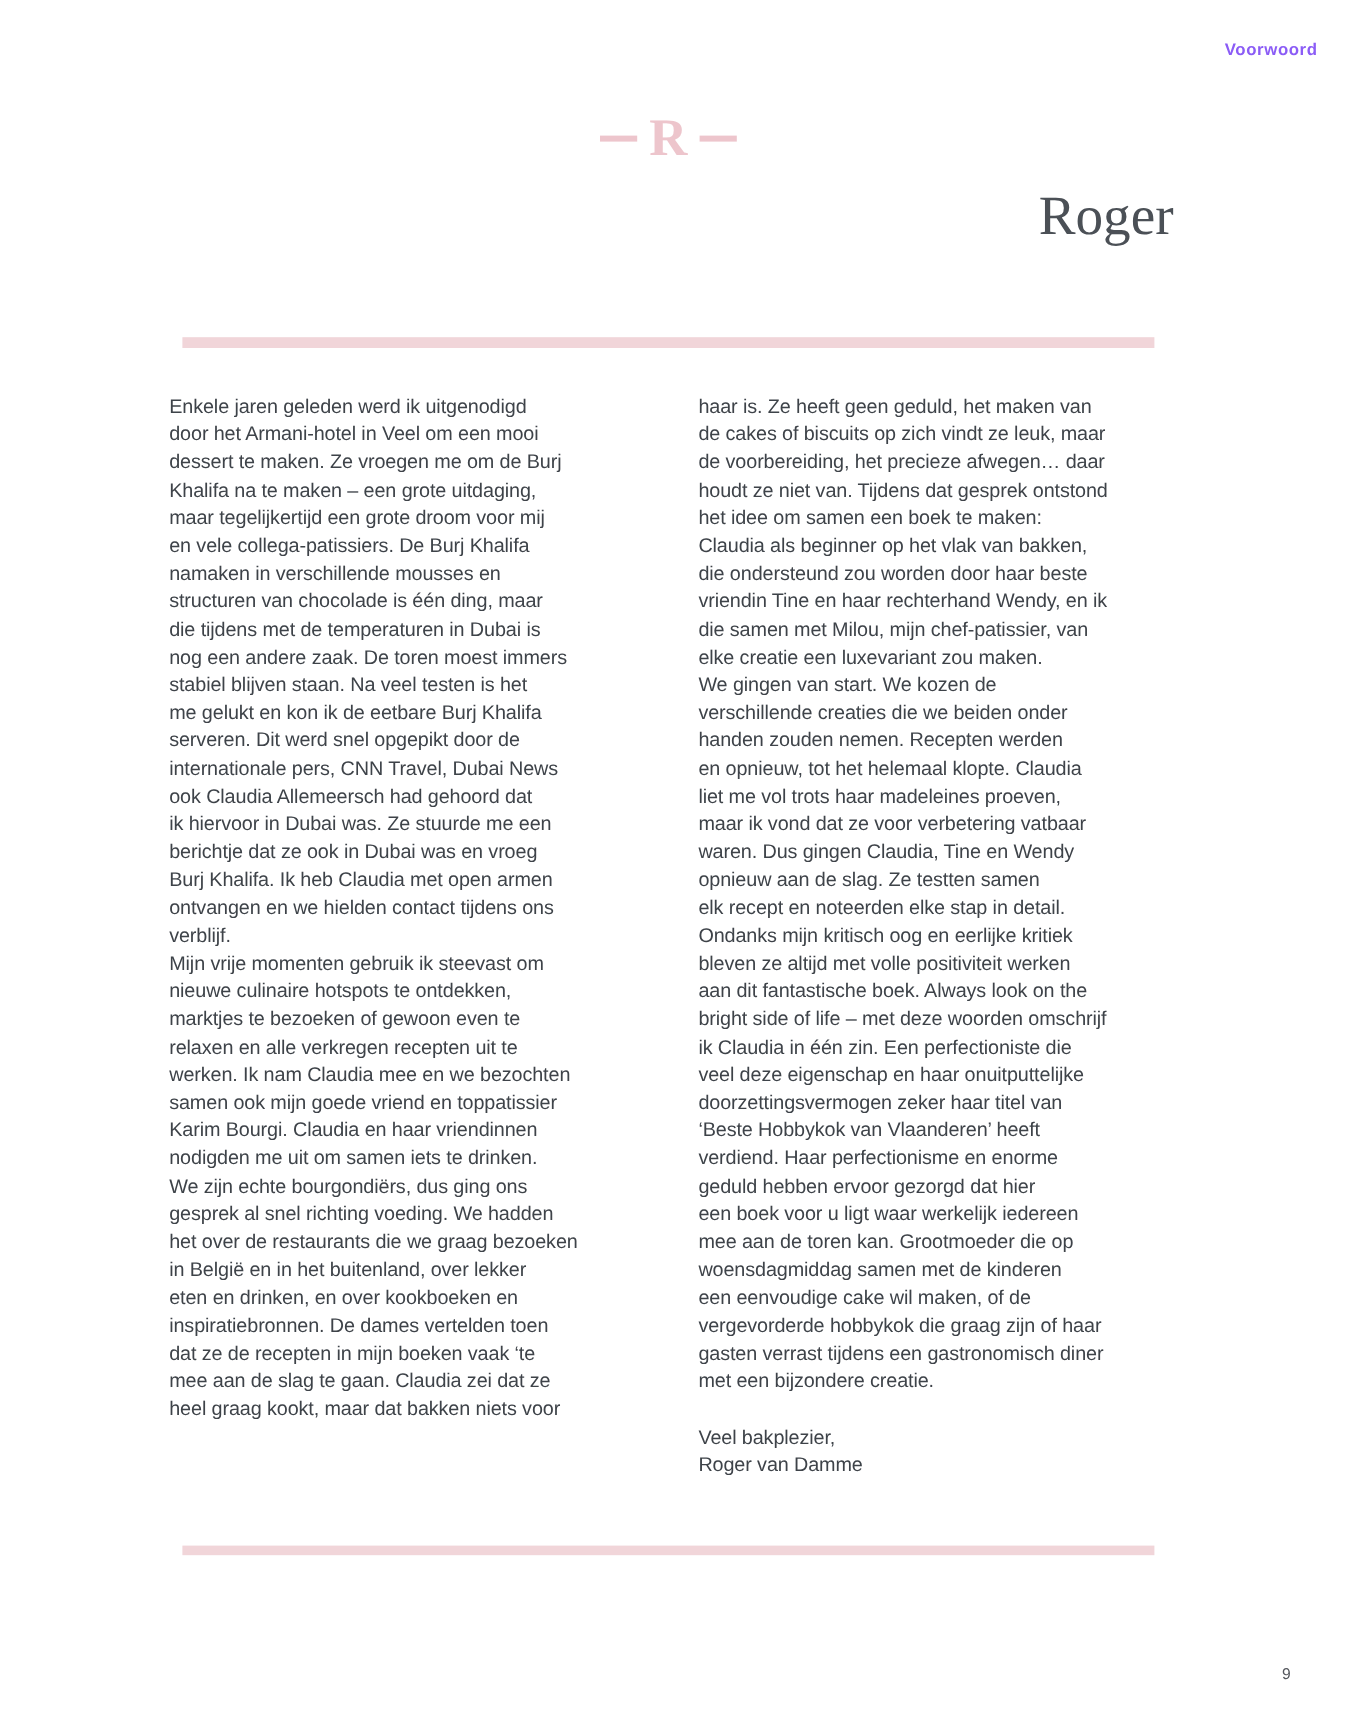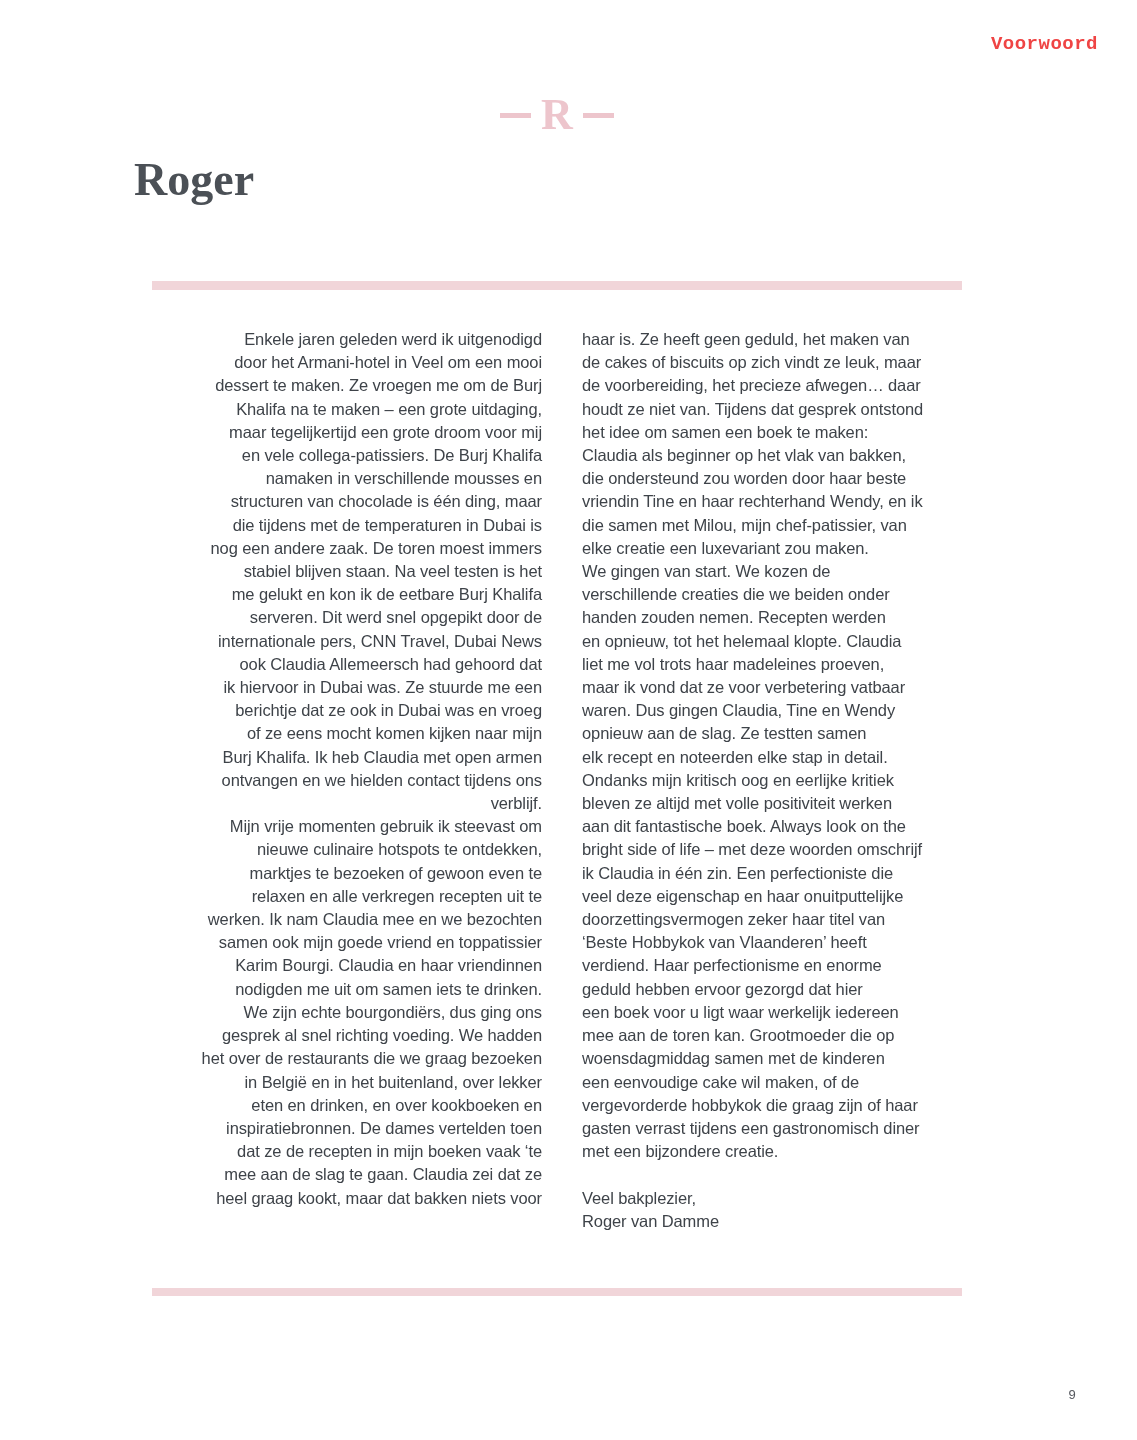--- a/index.html
+++ b/index.html
@@ -12,25 +12,25 @@
     width: 1137px;
     height: 1440px;
     background: #ffffff;
     overflow: hidden;
     font-family: "Liberation Sans", sans-serif;
   }
   .running-head {
     position: absolute;
     top: 33px;
     right: 39px;
-    font-family: Liberation Mono, monospace;
+    font-family: Liberation Sans, sans-serif;
     font-weight: 700;
-    font-size: 19px;
+    font-size: 14px;
     letter-spacing: 0.5px;
-    color: #ef4444;
+    color: #8b5cf6;
   }
   .ornament {
     position: absolute;
     top: 93px;
     left: 152px;
     width: 810px;
     display: flex;
     align-items: center;
     justify-content: center;
     gap: 10px;
@@ -44,26 +44,26 @@
     color: #edc5cc;
   }
   .orn-dash {
     width: 31px;
     height: 5px;
     background: #edc5cc;
   }
   .chapter-title {
     position: absolute;
     top: 152px;
-    left: 134px;
+    left: 168px;
     width: 810px;
     margin: 0;
-    text-align: left;
+    text-align: right;
     font-family: "Liberation Serif", serif;
-    font-weight: 700;
+    font-weight: 400;
     font-size: 46px;
     line-height: 56px;
     color: #4b5056;
   }
   .rule {
     position: absolute;
     left: 152px;
     width: 810px;
     background: #f1d5d9;
   }
@@ -71,21 +71,21 @@
   .rule-bottom { top: 1288px; height: 8px; }
   .col {
     position: absolute;
     top: 328px;
     font-size: 16.5px;
     line-height: 23.2px;
     color: #3e4349;
     letter-spacing: -0.1px;
   }
   .col .line { white-space: nowrap; }
-  .col-left { left: 152px; width: 390px; text-align: right; }
+  .col-left { left: 141px; width: 390px; }
   .col-right { left: 582px; width: 390px; }
   .folio {
     position: absolute;
     top: 1387px;
     left: 1059px;
     width: 26px;
     text-align: center;
     font-size: 13px;
     color: #55585e;
   }
@@ -118,21 +118,20 @@
       <div class="line">structuren van chocolade is één ding, maar</div>
       <div class="line">die tijdens met de temperaturen in Dubai is</div>
       <div class="line">nog een andere zaak. De toren moest immers</div>
       <div class="line">stabiel blijven staan. Na veel testen is het</div>
       <div class="line">me gelukt en kon ik de eetbare Burj Khalifa</div>
       <div class="line">serveren. Dit werd snel opgepikt door de</div>
       <div class="line">internationale pers, CNN Travel, Dubai News</div>
       <div class="line">ook Claudia Allemeersch had gehoord dat</div>
       <div class="line">ik hiervoor in Dubai was. Ze stuurde me een</div>
       <div class="line">berichtje dat ze ook in Dubai was en vroeg</div>
-      <div class="line">of ze eens mocht komen kijken naar mijn</div>
       <div class="line">Burj Khalifa. Ik heb Claudia met open armen</div>
       <div class="line">ontvangen en we hielden contact tijdens ons</div>
       <div class="line">verblijf.</div>
       <div class="line">Mijn vrije momenten gebruik ik steevast om</div>
       <div class="line">nieuwe culinaire hotspots te ontdekken,</div>
       <div class="line">marktjes te bezoeken of gewoon even te</div>
       <div class="line">relaxen en alle verkregen recepten uit te</div>
       <div class="line">werken. Ik nam Claudia mee en we bezochten</div>
       <div class="line">samen ook mijn goede vriend en toppatissier</div>
       <div class="line">Karim Bourgi. Claudia en haar vriendinnen</div>

